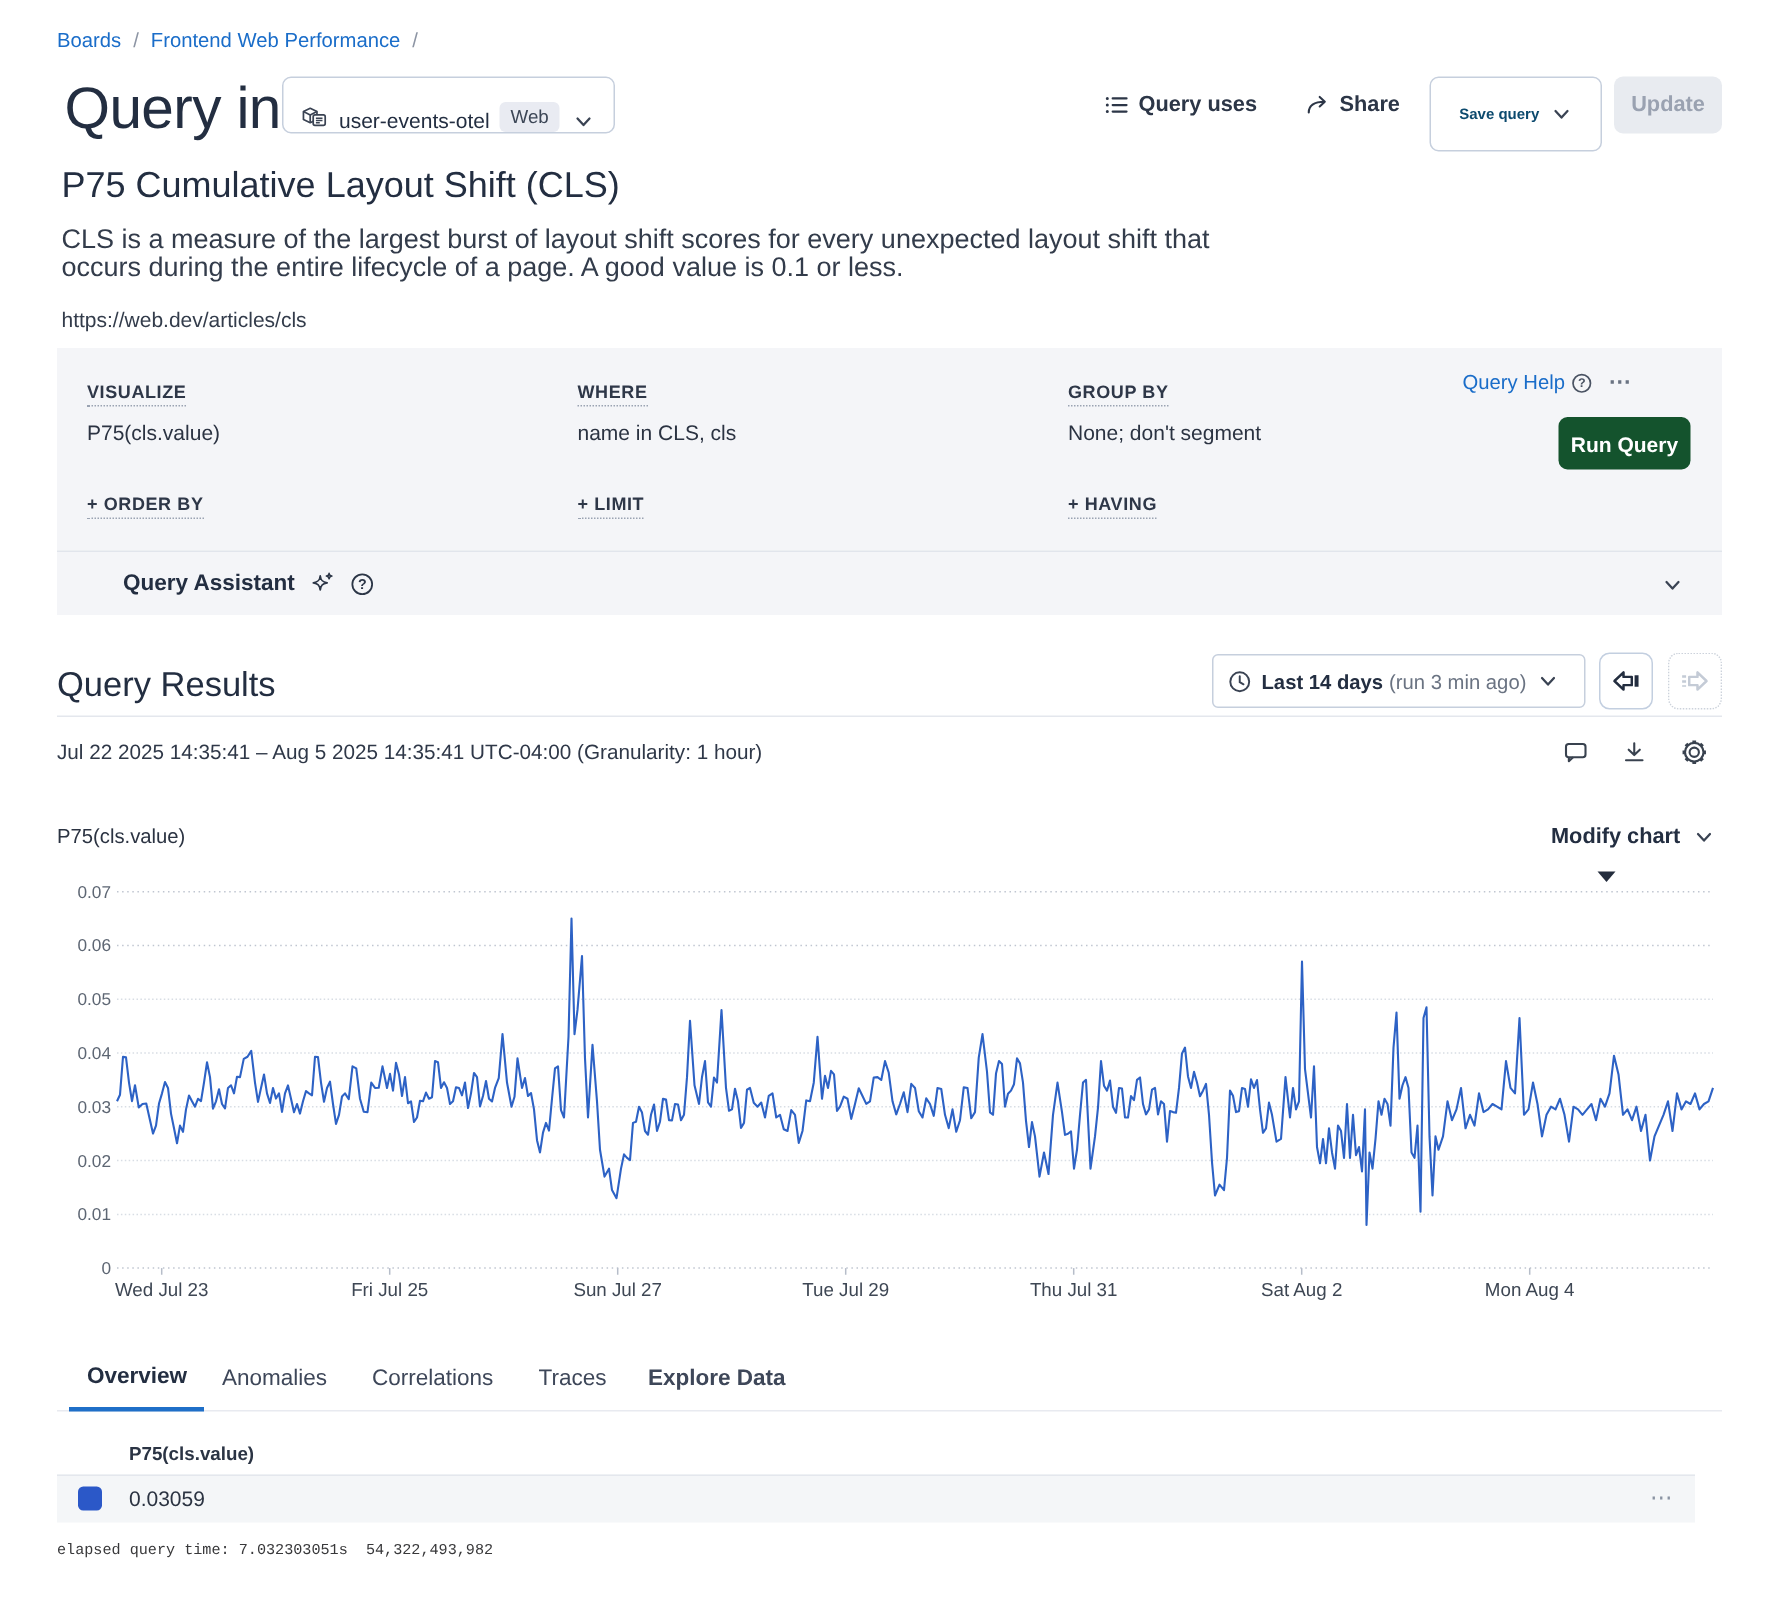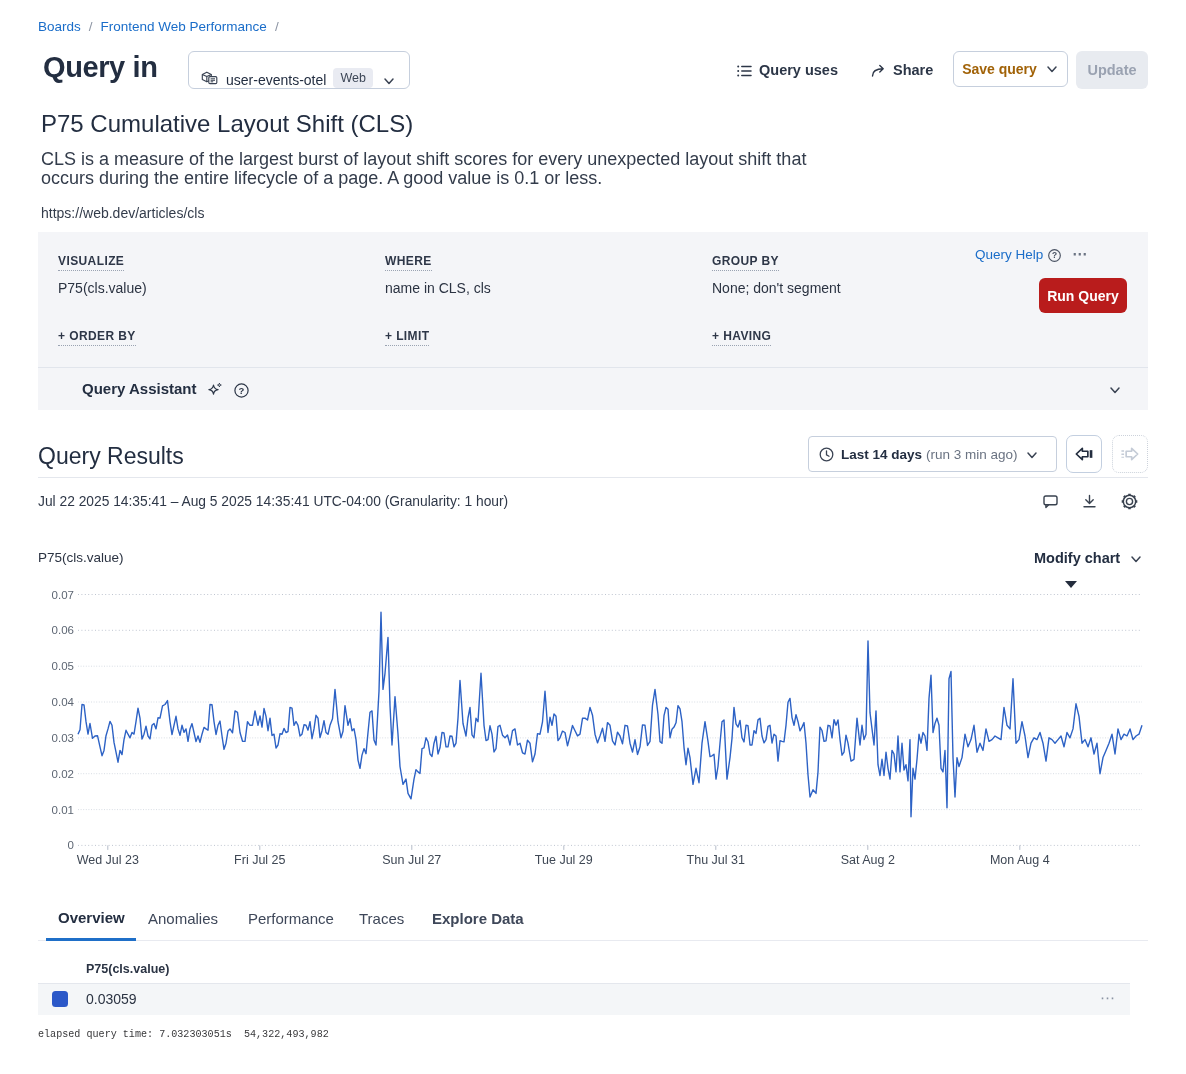--- a/index.html
+++ b/index.html
@@ -11,21 +11,21 @@
 .ibtn svg { display:inline-block; vertical-align:middle; }
 .dotted-u { border-bottom:1px dotted #9aa3b2; padding-bottom:2px; }
 </style></head>
 <body>
 <div id="page">
 
 <div class="abs" style="left:38px;top:19px;font-size:13.5px;">
   <a>Boards</a><span style="color:#8d95a4;padding:0 8px;">/</span><a>Frontend Web Performance</a><span style="color:#8d95a4;padding:0 8px;">/</span>
 </div>
 
-<div class="abs navy" style="left:43px;top:53px;font-size:29px;font-weight:700;letter-spacing:-0.4px;line-height:1;">Query in</div>
+<div class="abs navy" style="left:43px;top:53px;font-size:39px;font-weight:400;letter-spacing:-0.4px;line-height:1;">Query in</div>
 <div class="abs" style="left:188px;top:51px;width:222px;height:38px;border:1px solid #c6cfdd;border-radius:6px;display:flex;align-items:flex-end;padding:0 11px;white-space:nowrap;">
   <svg width="19" height="18" viewBox="0 0 19 18" fill="none" stroke="#3a4353" stroke-width="1.15" stroke-linejoin="round">
         <path d="M6.8 2.2 L11.3 4.4 L11.3 9.6 L6.8 11.8 L2.3 9.6 L2.3 4.4 Z"></path>
         <path d="M2.3 4.4 L6.8 6.6 L11.3 4.4 M6.8 6.6 L6.8 11.8"></path>
         <rect x="8.8" y="6.6" width="8" height="7" rx="1.2" fill="#fff"></rect>
         <path d="M10.6 8.8 h4.4 M10.6 10.3 h4.4 M10.6 11.8 h2.6" stroke-width="1"></path>
       </svg>
   <span class="navy" style="font-size:14px;margin-left:7px;">user-events-otel</span>
   <span style="background:#e9ebf2;color:#3c4656;font-size:12.5px;font-weight:500;border-radius:4px;padding:3px 7px;margin-left:7px;">Web</span>
   <span style="margin-left:9px;">
@@ -35,21 +35,21 @@
       </span>
 </div>
 
 <div class="abs ibtn" style="left:736px;top:62px;font-size:14.5px;font-weight:700;color:#2c3647;"><svg width="17" height="16" viewBox="0 0 17 16" stroke="#2c3647" stroke-width="1.5" stroke-linecap="round">
         <path d="M2.2 3.6 h0.01 M2.2 8 h0.01 M2.2 12.4 h0.01" stroke-width="2"></path>
         <path d="M5.8 3.6 H15 M5.8 8 H15 M5.8 12.4 H15"></path>
       </svg><span style="margin-left:6px;">Query uses</span></div>
 <div class="abs ibtn" style="left:870px;top:62px;font-size:14.5px;font-weight:700;color:#2c3647;"><svg width="17" height="16" viewBox="0 0 17 16" fill="none" stroke="#2c3647" stroke-width="1.4" stroke-linecap="round" stroke-linejoin="round">
         <path d="M2.5 13 C2.5 8.2 6.5 5.8 13.2 5.8 M13.2 5.8 L9.8 2.6 M13.2 5.8 L9.8 9"></path>
       </svg><span style="margin-left:6px;">Share</span></div>
-<div class="abs" style="left:953px;top:51px;width:115px;height:36px;border:1px solid #c6cfdd;border-radius:6px;display:flex;align-items:center;justify-content:center;font-size:14px;font-weight:700;color:#a16207;">Save query<span style="margin-left:8px;">
+<div class="abs" style="left:953px;top:51px;width:115px;height:50px;border:1px solid #c6cfdd;border-radius:6px;display:flex;align-items:center;justify-content:center;font-size:10px;font-weight:700;color:#0c4a6e;">Save query<span style="margin-left:8px;">
         <svg width="14" height="14" viewBox="0 0 14 14" fill="none" stroke="#3a4353" stroke-width="1.5" stroke-linecap="round" stroke-linejoin="round">
           <path d="M3 5 L7 9.4 L11 5"></path>
         </svg>
       </span></div>
 <div class="abs" style="left:1076px;top:51px;width:72px;height:38px;background:#e8ebf0;border-radius:6px;display:flex;align-items:center;justify-content:center;font-size:14.5px;font-weight:700;color:#9aa2b1;">Update</div>
 
 <div class="abs navy" style="left:41px;top:110px;font-size:24px;font-weight:400;">P75 Cumulative Layout Shift (CLS)</div>
 <div class="abs" style="left:41px;top:150px;font-size:18px;line-height:18.5px;color:#333c4b;">CLS is a measure of the largest burst of layout shift scores for every unexpected layout shift that<br>occurs during the entire lifecycle of a page. A good value is 0.1 or less.</div>
 <div class="abs" style="left:41px;top:205px;font-size:14px;color:#333c4b;">https://web.dev/articles/cls</div>
 
@@ -63,21 +63,21 @@
 <div class="abs" style="left:712px;top:254px;font-size:12px;font-weight:700;color:#2e3748;letter-spacing:0.4px;"><span class="dotted-u">GROUP BY</span></div>
 <div class="abs" style="left:712px;top:280px;font-size:14px;color:#2b3342;">None; don't segment</div>
 <div class="abs" style="left:58px;top:329px;font-size:12px;font-weight:700;color:#2e3748;letter-spacing:0.4px;"><span class="dotted-u">+ ORDER BY</span></div>
 <div class="abs" style="left:385px;top:329px;font-size:12px;font-weight:700;color:#2e3748;letter-spacing:0.4px;"><span class="dotted-u">+ LIMIT</span></div>
 <div class="abs" style="left:712px;top:329px;font-size:12px;font-weight:700;color:#2e3748;letter-spacing:0.4px;"><span class="dotted-u">+ HAVING</span></div>
 
 <div class="abs ibtn" style="left:975px;top:245px;font-size:13.5px;"><a>Query Help</a><span style="margin-left:4px;"><svg width="15" height="15" viewBox="0 0 17 17" fill="none">
           <circle cx="8.5" cy="8.5" r="6.6" stroke="#4a5363" stroke-width="1.3"></circle>
           <text x="8.5" y="11.6" text-anchor="middle" font-size="9.5" font-weight="bold" fill="#4a5363" font-family="Liberation Sans, sans-serif">?</text>
         </svg></span><span style="color:#6a7382;font-size:15px;font-weight:700;letter-spacing:1px;margin-left:10px;">⋯</span></div>
-<div class="abs" style="left:1039px;top:278px;width:88px;height:35px;background:#b91c1c;border-radius:6px;display:flex;align-items:center;justify-content:center;color:#fff;font-size:14px;font-weight:700;">Run Query</div>
+<div class="abs" style="left:1039px;top:278px;width:88px;height:35px;background:#14532d;border-radius:6px;display:flex;align-items:center;justify-content:center;color:#fff;font-size:14px;font-weight:700;">Run Query</div>
 
 <div class="abs ibtn" style="left:58px;top:380px;font-size:15px;font-weight:700;color:#232e41;margin-left:24px;">Query Assistant<span style="margin-left:9px;"><svg width="19" height="18" viewBox="0 0 19 18" fill="none" stroke="#2c3647" stroke-width="1.2" stroke-linejoin="round">
           <path d="M7.5 4 C7.9 7.1 9 8.2 12.1 8.6 C9 9 7.9 10.1 7.5 13.2 C7.1 10.1 6 9 2.9 8.6 C6 8.2 7.1 7.1 7.5 4 Z"></path>
           <path d="M13.4 2.2 C13.55 3.45 14 3.9 15.25 4.05 C14 4.2 13.55 4.65 13.4 5.9 C13.25 4.65 12.8 4.2 11.55 4.05 C12.8 3.9 13.25 3.45 13.4 2.2 Z" stroke-width="1"></path>
         </svg></span><span style="margin-left:8px;"><svg width="17" height="17" viewBox="0 0 17 17" fill="none">
           <circle cx="8.5" cy="8.5" r="6.6" stroke="#2c3647" stroke-width="1.2"></circle>
           <text x="8.5" y="11.6" text-anchor="middle" font-size="9.5" font-weight="bold" fill="#2c3647" font-family="Liberation Sans, sans-serif">?</text>
         </svg></span></div>
 <div class="abs" style="left:1108px;top:383px;">
       <svg width="14" height="14" viewBox="0 0 14 14" fill="none" stroke="#3a4353" stroke-width="1.5" stroke-linecap="round" stroke-linejoin="round">
@@ -170,21 +170,21 @@
       <text x="829.8" y="281" text-anchor="middle" font-size="12.5" fill="#3e4754">Sat Aug 2</text>
       <line x1="981.8" y1="262.4" x2="981.8" y2="266.9" stroke="#b6bdc9" stroke-width="1"></line>
       <text x="981.8" y="281" text-anchor="middle" font-size="12.5" fill="#3e4754">Mon Aug 4</text>
 <polyline points="40.0,151.2 42.0,146.8 44.0,121.5 46.0,121.9 48.0,138.7 50.0,151.1 52.0,140.5 54.5,155.3 57.0,153.0 59.5,152.7 62.0,163.8 64.0,172.7 66.0,167.4 68.0,152.7 70.0,145.9 72.0,138.4 74.0,142.3 76.0,159.4 78.0,169.2 80.0,179.2 82.0,167.4 84.0,171.6 86.0,156.6 88.0,147.3 90.0,151.2 92.0,154.8 94.0,149.5 96.0,151.1 98.0,138.7 100.0,125.2 102.0,135.1 104.0,156.1 106.0,151.2 108.0,143.2 110.0,153.0 112.0,155.9 114.0,142.3 116.0,140.5 118.0,145.9 120.0,134.8 122.0,135.1 124.5,122.9 127.0,121.5 129.5,117.6 132.0,138.7 134.0,151.6 136.0,142.3 138.0,133.3 140.0,145.9 142.0,152.3 144.0,142.3 146.0,149.4 148.0,145.9 150.0,158.3 152.0,145.9 154.0,140.6 156.0,149.5 158.0,158.5 160.0,153.0 162.0,159.4 164.0,151.2 166.0,144.4 168.0,145.9 170.0,147.2 172.0,121.5 174.0,121.7 176.0,138.7 178.0,151.5 180.0,142.3 182.0,138.1 184.0,153.0 186.0,166.3 188.0,160.2 190.0,148.0 192.0,145.9 194.5,149.8 197.0,127.9 199.5,129.3 202.0,149.5 204.5,158.2 207.0,158.4 209.5,138.7 212.0,142.3 214.5,142.2 217.0,127.9 220.0,142.3 222.0,132.9 224.0,144.1 226.0,125.5 228.0,133.3 230.0,147.7 232.0,135.1 234.0,152.5 236.0,151.2 238.0,165.0 240.0,162.0 242.0,150.8 244.0,151.2 246.0,145.4 248.0,149.5 250.0,148.5 252.0,124.4 254.0,125.1 256.0,142.3 258.0,138.5 260.0,142.3 262.0,153.0 264.0,151.2 266.0,141.8 268.0,142.3 270.0,147.2 272.0,138.7 274.0,155.7 276.0,145.9 278.0,132.3 280.0,135.1 282.0,154.6 284.0,147.7 286.0,137.7 288.0,149.5 290.0,151.3 292.0,142.3 294.5,135.8 297.0,106.4 300.0,138.7 303.0,154.8 305.0,148.2 307.0,122.6 310.0,142.3 312.0,135.7 314.0,147.7 316.0,145.7 318.0,156.6 320.0,177.1 322.0,185.3 324.0,172.1 326.0,165.6 328.0,170.7 330.0,149.5 332.0,129.3 334.0,127.9 336.0,157.1 338.0,162.0 341.0,108.2 343.0,29.3 345.0,106.4 347.0,90.3 350.0,54.4 352.0,122.6 354.0,162.0 357.0,113.6 360.0,151.2 362.0,183.5 365.0,201.4 368.0,196.1 370.0,210.4 373.0,215.8 376.0,196.1 378.0,186.6 380.0,188.9 382.0,190.4 384.0,165.6 386.0,164.8 388.0,154.8 390.0,158.7 392.0,171.0 394.0,173.5 396.0,160.2 398.0,153.3 400.0,171.0 402.0,164.8 404.0,149.5 406.0,150.0 408.0,163.8 410.0,163.9 412.0,153.0 414.0,153.3 416.0,163.8 418.0,160.1 420.0,135.1 422.0,97.5 425.0,140.5 428.0,153.0 430.0,135.0 432.0,124.4 434.0,151.9 436.0,154.8 438.0,135.3 440.0,138.7 443.0,90.3 446.0,142.3 448.0,157.5 450.0,156.6 452.0,142.8 454.0,151.2 456.0,169.0 458.0,165.6 460.0,143.5 462.0,142.3 464.5,152.2 467.0,154.8 469.5,152.0 472.0,162.0 474.5,147.6 477.0,145.9 479.5,162.0 482.0,160.2 484.5,169.8 487.0,171.0 489.5,157.1 492.0,160.2 494.5,178.9 497.0,171.0 499.5,150.6 502.0,151.2 504.5,138.8 507.0,108.2 510.0,149.5 512.0,134.2 514.0,142.3 516.0,130.9 518.0,133.3 520.0,157.6 522.0,154.8 524.5,148.1 527.0,149.5 529.5,162.9 532.0,153.0 534.5,142.5 537.0,147.7 539.5,152.9 542.0,151.2 544.5,135.3 547.0,135.1 549.5,137.0 552.0,124.4 554.5,132.2 557.0,151.2 559.5,159.9 562.0,153.0 564.5,145.2 567.0,158.4 569.5,139.6 572.0,142.3 574.5,157.8 577.0,162.0 579.5,149.2 582.0,153.0 584.5,160.9 587.0,142.3 589.5,143.0 592.0,160.2 594.5,169.1 597.0,156.6 599.5,171.5 602.0,163.8 604.5,141.9 607.0,142.3 609.5,162.5 612.0,158.4 614.5,122.1 617.0,106.4 620.0,131.5 622.0,158.6 624.0,160.2 626.0,132.7 628.0,124.4 630.0,126.3 632.0,154.8 634.0,146.2 636.0,144.1 638.0,139.8 640.0,122.6 642.0,125.9 644.0,138.7 646.0,164.3 648.0,181.7 650.0,165.1 652.0,174.6 655.0,201.4 658.0,185.3 661.0,199.7 664.0,160.2 667.0,138.7 670.0,158.4 672.0,173.6 674.0,172.8 676.0,171.2 678.0,196.1 680.0,183.5 682.0,160.2 684.0,138.7 686.0,136.9 689.0,196.1 692.0,174.6 694.0,155.4 696.0,124.4 698.0,140.8 700.0,144.1 702.0,137.4 704.0,154.8 706.0,158.9 708.0,142.3 710.0,142.7 712.0,162.0 714.0,162.0 716.0,147.7 718.0,150.4 720.0,136.9 722.0,135.3 724.0,153.0 726.0,159.9 728.0,156.6 730.0,143.4 732.0,142.3 734.0,160.0 736.0,151.2 738.0,153.0 740.0,178.1 742.0,157.7 744.0,158.4 746.0,158.8 748.0,142.3 750.0,119.3 752.0,115.4 754.0,134.6 756.0,142.3 758.0,131.6 760.0,138.7 762.0,147.8 764.0,144.1 766.0,139.6 768.0,160.2 770.0,191.7 772.0,214.0 775.0,206.8 778.0,210.4 780.0,189.0 782.0,144.1 784.0,147.5 786.0,158.4 788.0,157.8 790.0,142.3 792.0,143.0 794.0,154.8 796.0,136.6 798.0,142.3 800.0,137.0 802.0,156.6 804.0,172.2 806.0,169.2 808.0,152.1 810.0,160.2 813.0,178.1 816.0,176.3 819.0,135.1 822.0,162.0 824.0,142.3 826.0,156.6 828.0,151.2 830.0,58.0 832.0,129.7 834.0,145.9 836.0,162.0 838.0,127.9 840.0,181.7 842.0,192.5 844.0,176.3 846.0,192.5 848.0,169.2 850.0,185.3 852.0,196.1 854.0,167.4 856.0,171.0 858.0,188.9 860.0,153.0 862.0,188.9 864.0,160.2 866.0,187.1 868.0,181.7 870.0,197.9 872.0,156.6 873.0,233.7 875.0,185.3 877.0,196.1 879.0,176.3 881.0,151.2 883.0,160.2 885.0,149.5 887.0,153.0 889.0,167.4 891.0,115.4 893.0,92.1 895.0,149.5 897.0,140.5 899.0,135.1 901.0,142.3 903.0,185.3 905.0,188.9 907.0,167.4 909.0,224.8 911.0,95.7 913.0,88.5 915.0,174.6 917.0,214.0 919.0,174.6 921.0,183.5 924.0,174.6 927.0,151.2 930.0,163.8 933.0,156.6 936.0,142.3 939.0,169.2 942.0,160.2 945.0,167.4 948.0,145.9 951.0,158.4 954.0,156.6 957.0,153.0 960.0,154.8 963.0,156.6 966.0,124.4 969.0,142.3 972.0,145.9 975.0,95.7 978.0,160.2 981.0,156.6 984.0,138.7 987.0,153.0 990.0,174.6 993.0,160.2 996.0,154.8 999.0,156.6 1002.0,149.5 1005.0,160.2 1008.0,178.1 1011.0,154.8 1014.0,156.6 1017.0,160.2 1020.0,156.6 1023.0,153.0 1026.0,163.8 1029.0,149.5 1032.0,154.8 1035.0,145.9 1038.0,120.8 1041.0,133.3 1044.0,160.2 1047.0,156.6 1050.0,163.8 1053.0,154.8 1056.0,171.0 1059.0,160.2 1062.0,190.7 1065.0,174.6 1068.0,167.4 1071.0,160.2 1074.0,151.2 1077.0,171.0 1080.0,145.9 1083.0,156.6 1086.0,151.2 1089.0,153.0 1092.0,145.9 1095.0,156.6 1098.0,153.0 1101.0,151.2 1104.0,142.3" fill="none" stroke="#2d62c5" stroke-width="1.4" stroke-linejoin="round"></polyline>
 </svg>
 
 <div class="abs" style="left:38px;top:940px;width:1110px;border-top:1px solid #e8eaf0;"></div>
 <div class="abs" style="left:58px;top:909px;font-size:15px;font-weight:700;color:#232e41;">Overview</div>
 <div class="abs" style="left:46px;top:938px;width:90px;height:3px;background:#1f6fc8;"></div>
 <div class="abs" style="left:148px;top:910px;font-size:15px;font-weight:500;color:#3e4759;">Anomalies</div>
-<div class="abs" style="left:248px;top:910px;font-size:15px;font-weight:500;color:#3e4759;">Performance</div>
+<div class="abs" style="left:248px;top:910px;font-size:15px;font-weight:500;color:#3e4759;">Correlations</div>
 <div class="abs" style="left:359px;top:910px;font-size:15px;font-weight:500;color:#3e4759;">Traces</div>
 <div class="abs" style="left:432px;top:910px;font-size:15px;font-weight:700;color:#3e4759;">Explore Data</div>
 
 <div class="abs" style="left:86px;top:962px;font-size:12.5px;font-weight:700;color:#2b3444;">P75(cls.value)</div>
 <div class="abs" style="left:38px;top:983px;width:1092px;height:32px;background:#f4f6f8;border-top:1px solid #e4e7ed;"></div>
 <div class="abs" style="left:52px;top:991px;width:16px;height:16px;background:#2b58c8;border-radius:3.5px;"></div>
 <div class="abs" style="left:86px;top:991px;font-size:14px;color:#2b3342;">0.03059</div>
 <div class="abs" style="left:1100px;top:989px;font-size:15px;color:#8a93a2;letter-spacing:1px;">⋯</div>
 
 <div class="abs" style="left:38px;top:1029px;font-family:'Liberation Mono',monospace;font-size:10.1px;color:#38383a;">elapsed query time: 7.032303051s&nbsp;&nbsp;54,322,493,982</div>

